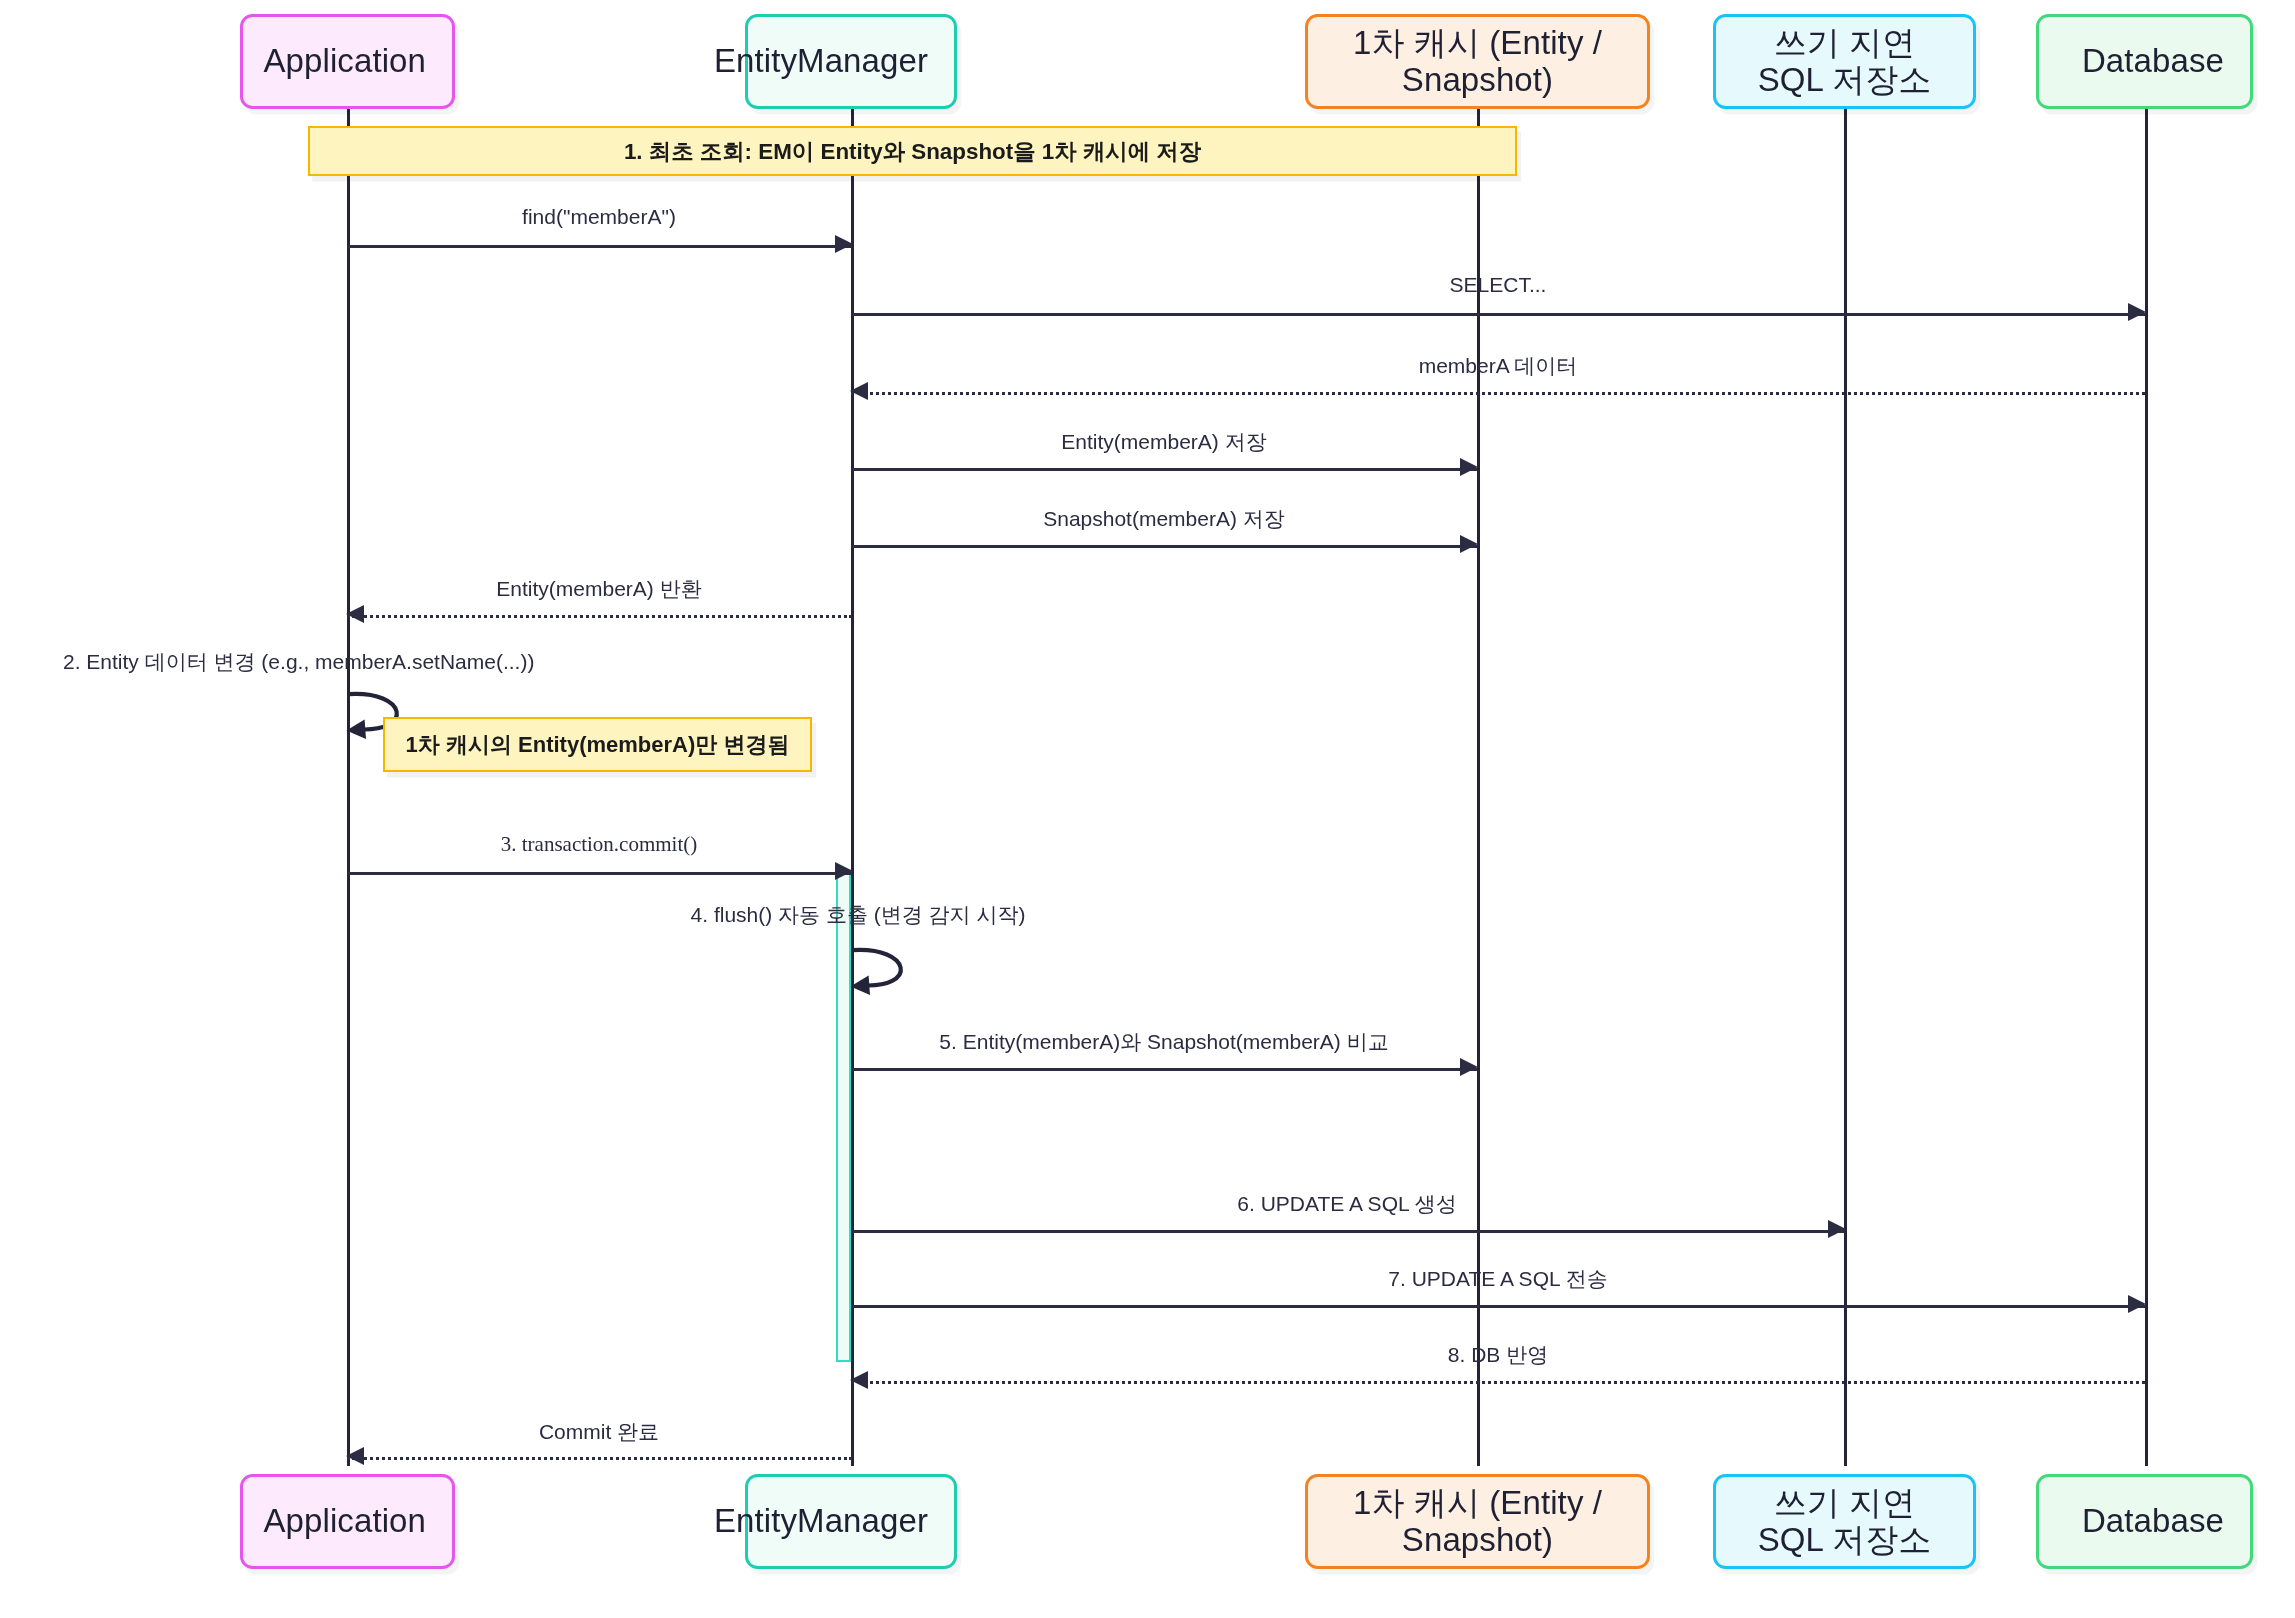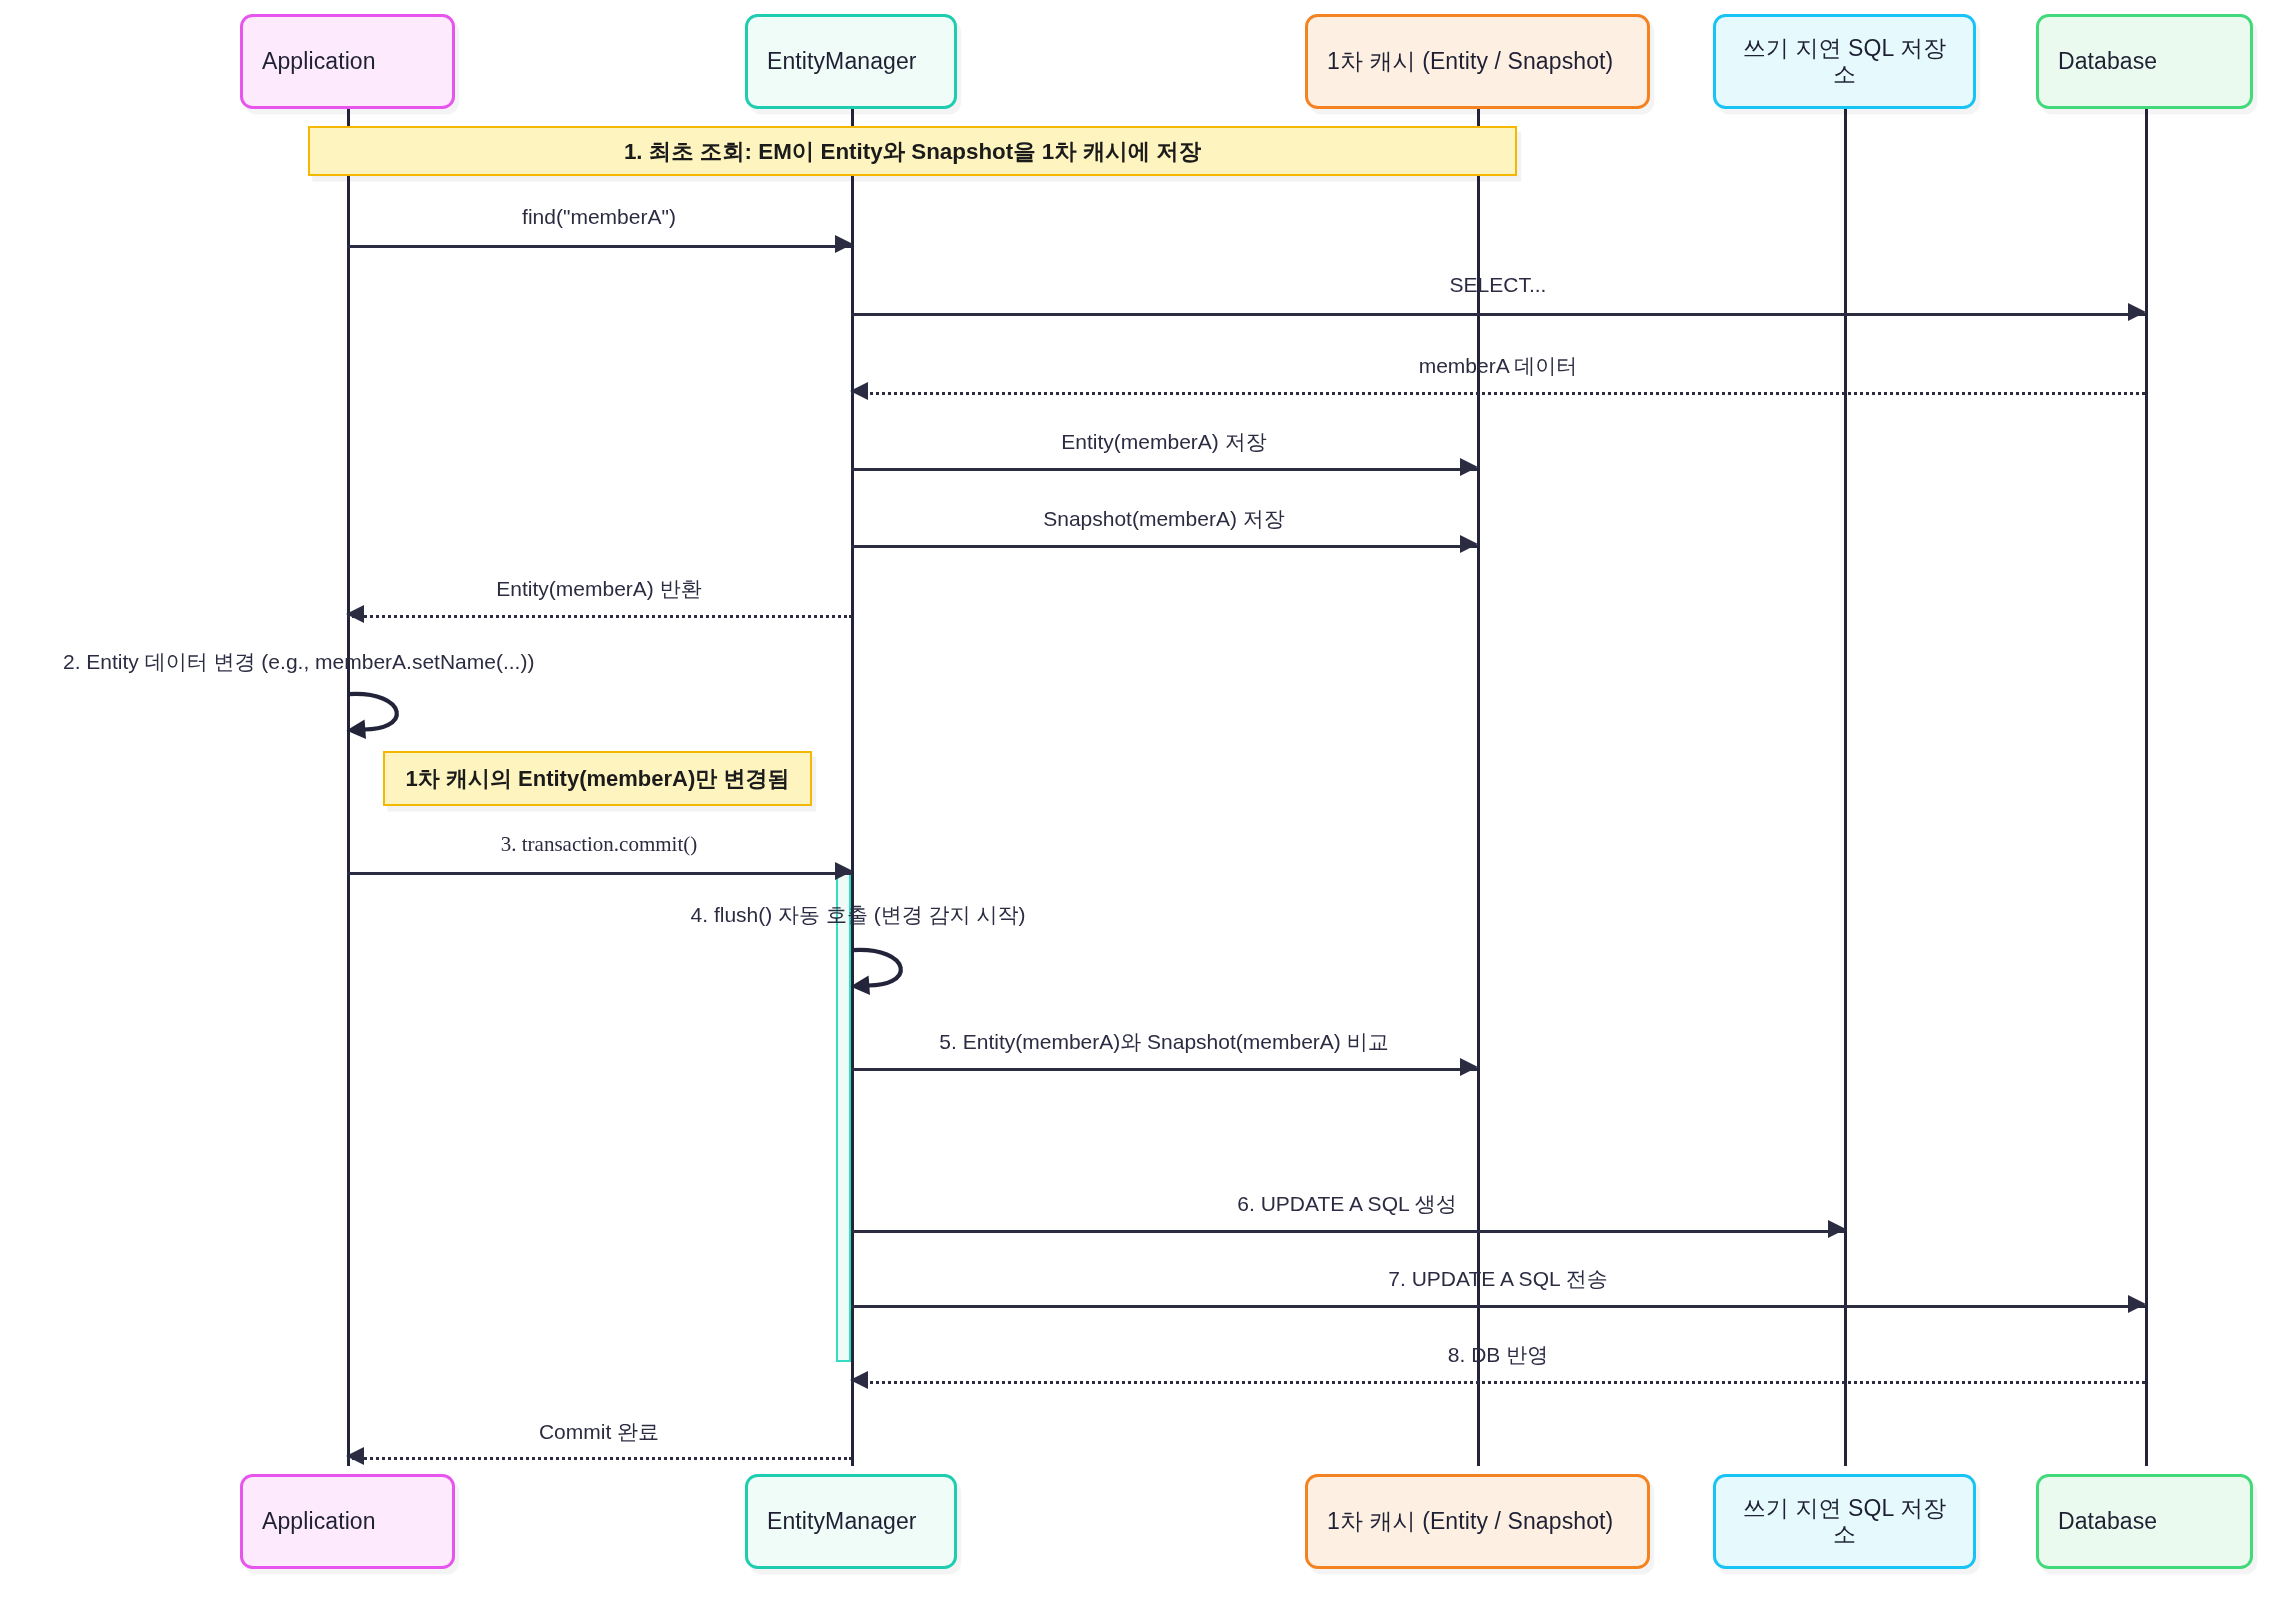--- a/index.html
+++ b/index.html
@@ -18,30 +18,30 @@
     background: #ffffff;
     overflow: hidden;
   }
 
   
   .actor {
     position: absolute;
     box-sizing: border-box;
     display: flex;
     align-items: center;
-    justify-content: flex-start;
+    justify-content: flex-end;
     border-radius: 12.6px;
     border-width: 3.5px;
     border-style: solid;
-    font-size: 23px;
+    font-size: 33px;
     line-height: 1.1;
     letter-spacing: 0.1px;
     color: #1f2033;
     text-align: center;
-    padding: 0 19px;
+    padding: 0 26px;
     box-shadow: 4.2px 5.6px 0 rgba(0,0,0,0.045);
     z-index: 6;
   }
 
   
   .lifeline {
     position: absolute;
     width: 2.8px;
     background: #23243a;
     z-index: 1;
@@ -192,21 +192,21 @@
     <div class="head left"></div>
   </div>
   <div class="msg-label center" style="left:599px; top:575px;"><span>Entity(memberA) 반환</span></div>
 
   <div class="msg-label" style="left:63px; top:648px;"><span>2. Entity 데이터 변경 (e.g., memberA.setName(...))</span></div>
   <svg class="selfloop" style="left:345px; top:690px;" width="98" height="49" viewBox="0 0 140 70">
     <path d="M 4 6 C 90 0 100 62 16 56" fill="none" stroke="#23243a" stroke-width="6"></path>
     <polygon points="28,42 2,58 30,70" fill="#23243a"></polygon>
   </svg>
 
-  <div class="note" style="left:383px; top:751px; width:429px; height:55px;">
+  <div class="note" style="left:383px; top:717px; width:429px; height:55px;">
     <span>1차 캐시의 Entity(memberA)만 변경됨</span>
   </div>
 
   <div class="msg" style="left:347px; top:872px; width:505px;">
     <div class="line"></div>
     <div class="head right"></div>
   </div>
   <div class="msg-label center" style="left:599px; top:832px;font-family:Liberation Serif, serif;"><span>3. transaction.commit()</span></div>
 
   <div class="msg-label center" style="left:858px; top:901px;"><span>4. flush() 자동 호출 (변경 감지 시작)</span></div>

